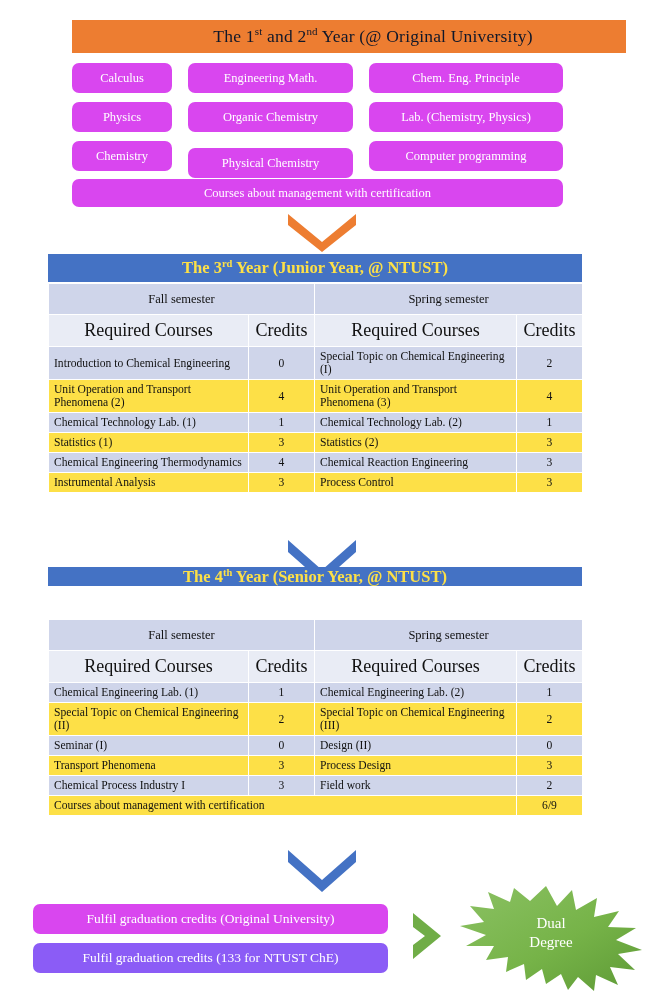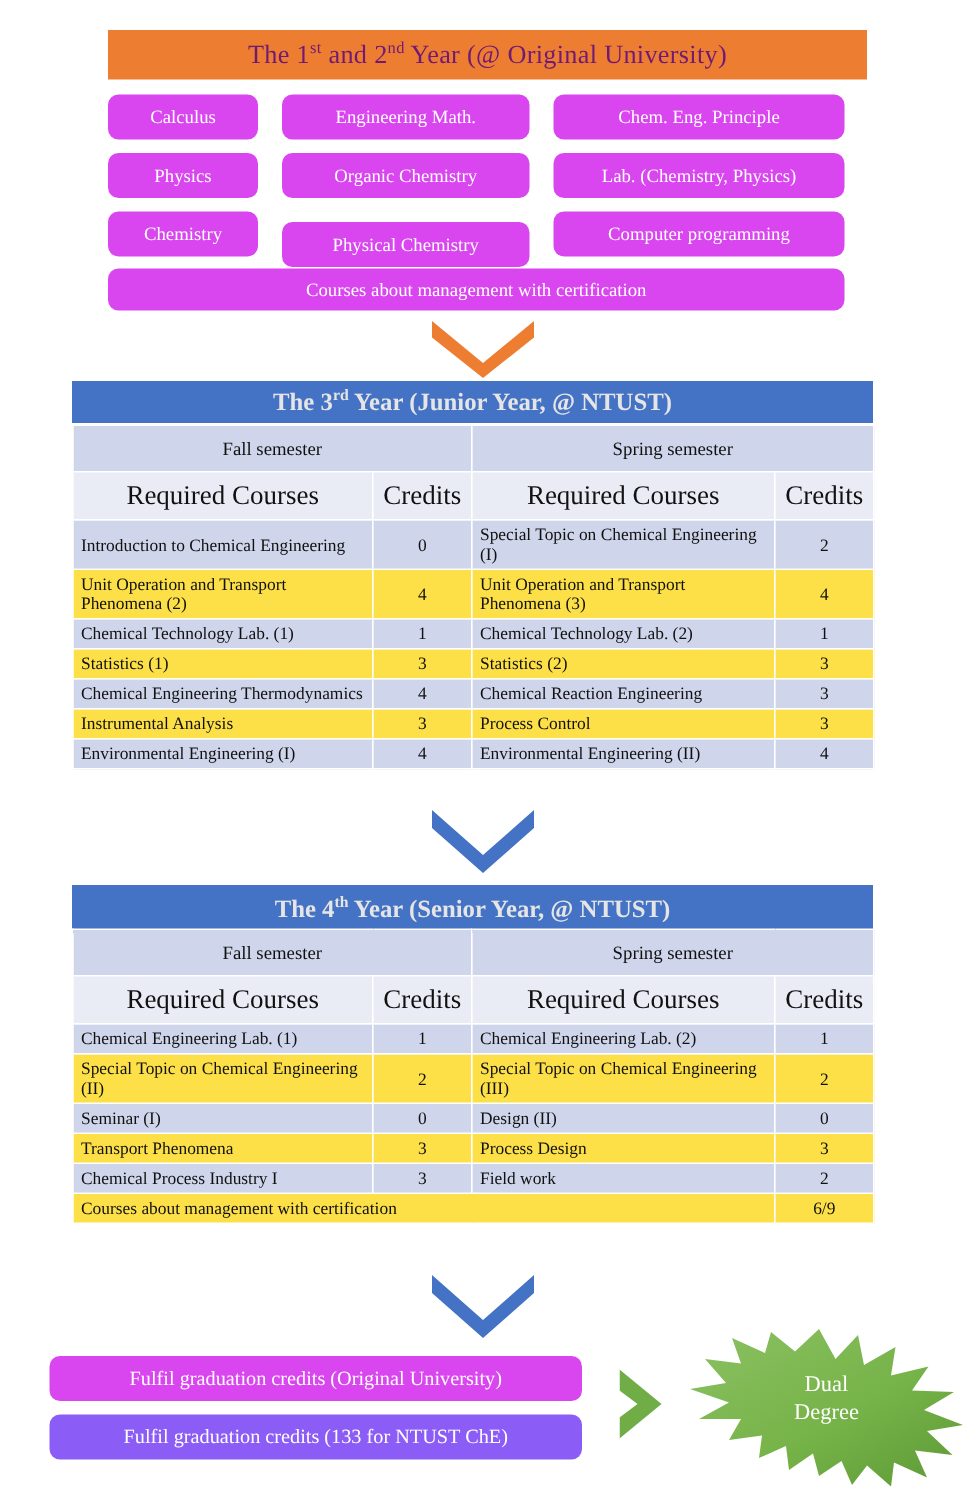--- a/index.html
+++ b/index.html
@@ -30,34 +30,35 @@
     font-size: 12.5px;
     line-height: 1.15;
     box-sizing: border-box;
     padding: 2px 6px;
   }
   .pill.blue { background: #8b5cf6; }
 
   
   .banner {
     background: #ED7D31;
-    color: #701a75;
+    color: #0f172a;
     font-size: 17.5px;
     font-weight: normal;
     display: flex;
     align-items: center;
     justify-content: center;
     letter-spacing: .2px;
+    padding-left: 48px;
   }
   .banner sup { font-size: 11px; vertical-align: super; line-height: 0; }
 
   
   .table-title {
     background: #4472C4;
-    color: #e5e5e5;
+    color: #fde047;
     font-size: 16.5px;
     font-weight: bold;
     display: flex;
     align-items: center;
     justify-content: center;
   }
   .table-title sup { font-size: 10.5px; vertical-align: super; line-height: 0; }
 
   table.yeartable {
     border-collapse: collapse;
@@ -193,37 +194,31 @@
         <td class="credit">4</td>
         <td class="course">Chemical Reaction Engineering</td>
         <td class="credit">3</td>
       </tr>
       <tr class="even">
         <td class="course">Instrumental Analysis</td>
         <td class="credit">3</td>
         <td class="course">Process Control</td>
         <td class="credit">3</td>
       </tr>
-      <tr class="odd">
-        <td class="course">Environmental Engineering (I)</td>
-        <td class="credit">4</td>
-        <td class="course">Environmental Engineering (II)</td>
-        <td class="credit">4</td>
-      </tr>
     </tbody>
   </table>
 </div>
 
 <div class="chev" style="left:288px; top:540px; width:68px; height:42px;">
   <svg width="68" height="42" viewBox="0 0 68 42">
     <polygon points="0,0 34,30 68,0 68,12 34,42 0,12" fill="#4472C4"></polygon>
   </svg>
 </div>
 
-<div class="table-title abs" style="left:48px; top:590px; width:534px; height:32px;">
+<div class="table-title abs" style="left:48px; top:567px; width:534px; height:19px;">
   <span>
     <span>The 4</span><sup>th</sup><span> Year (Senior Year, @ NTUST)</span>
   </span>
 </div>
 
 <div class="abs" style="left:48px; top:619px;">
   <table class="yeartable">
     <colgroup>
       <col class="c1">
         <col class="c2">

